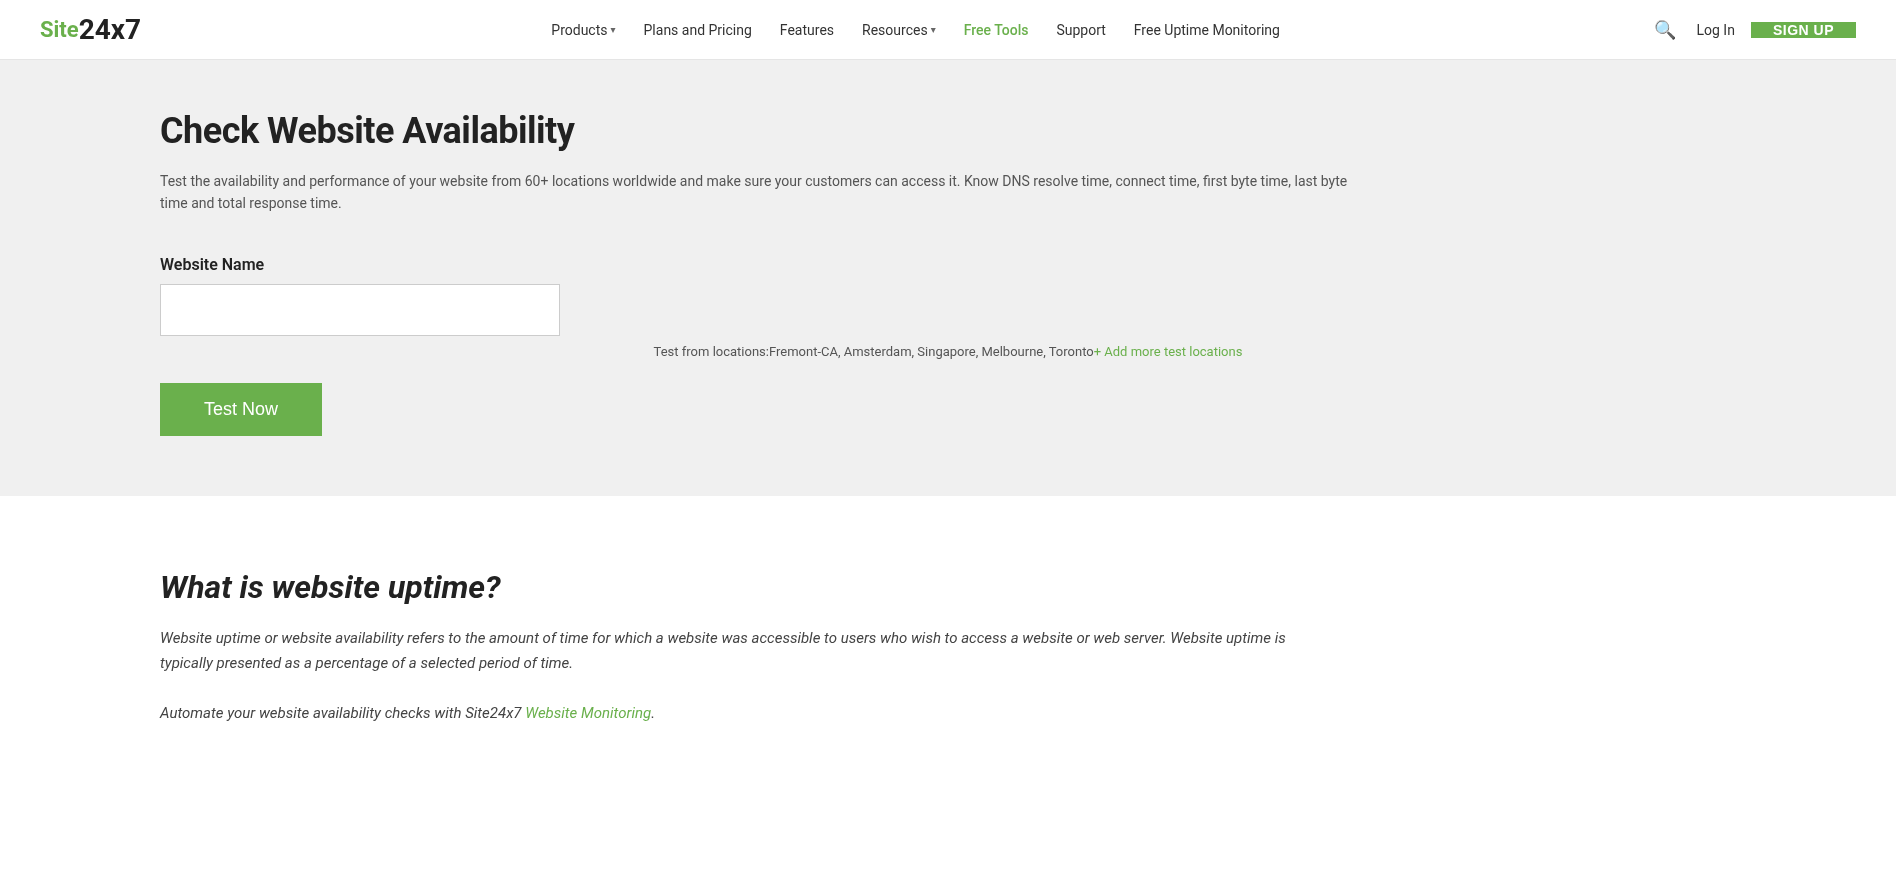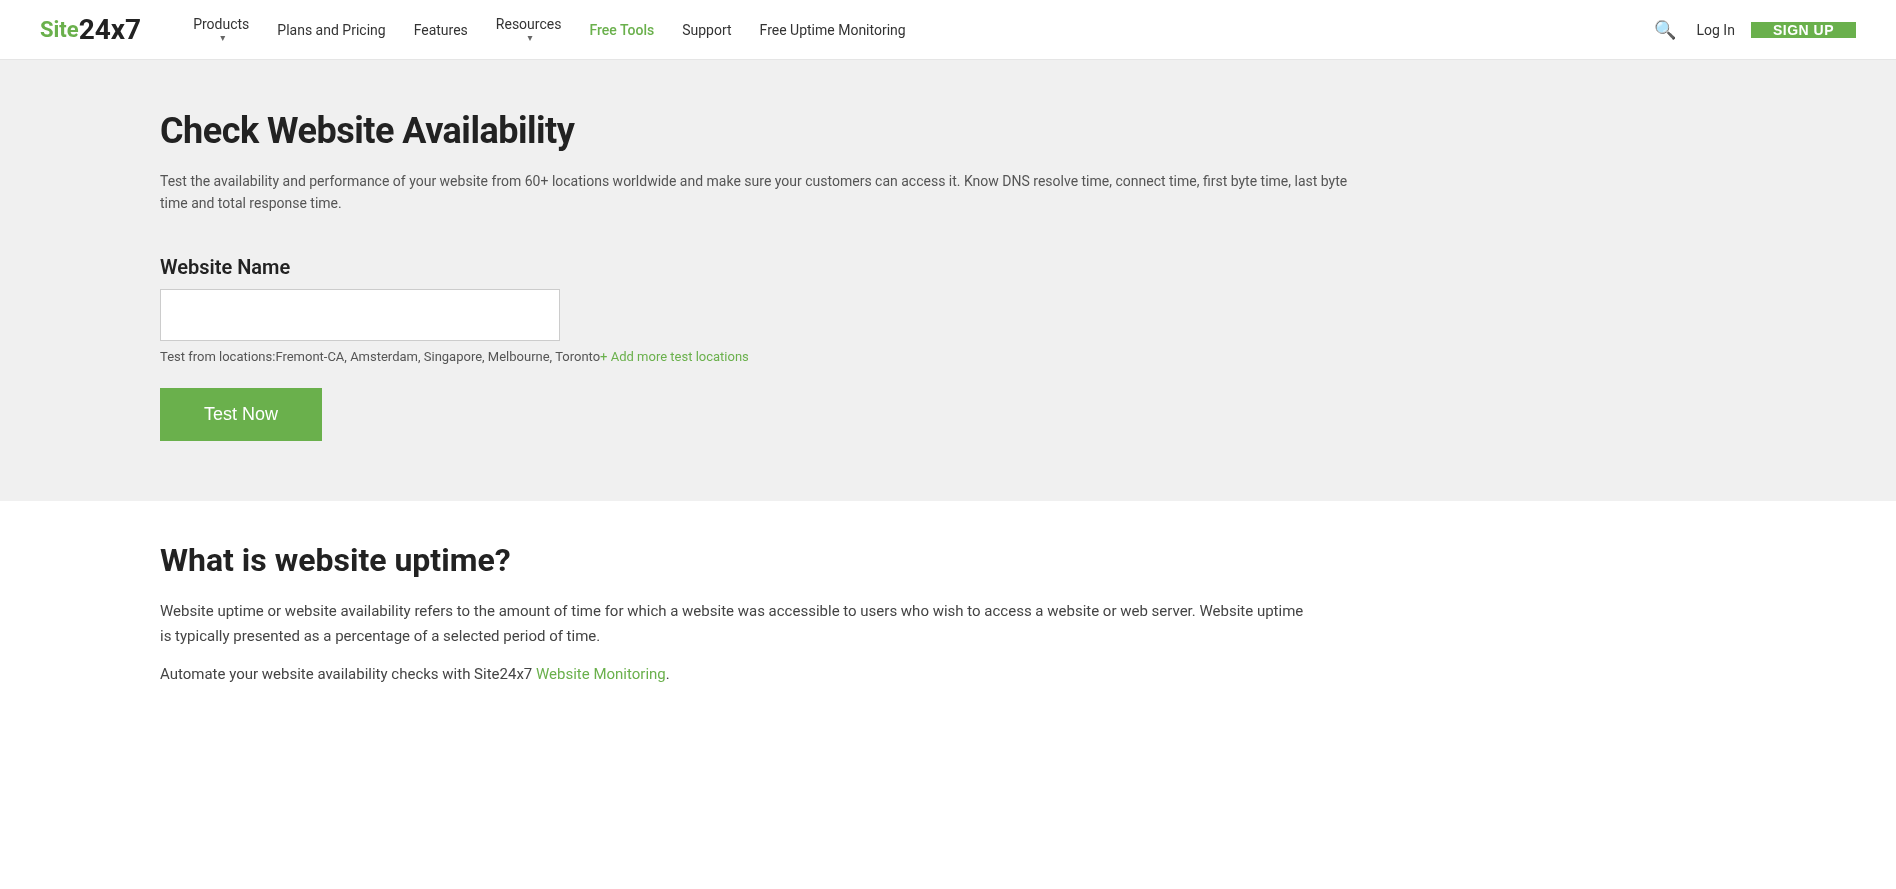--- a/index.html
+++ b/index.html
@@ -1,18 +1,19 @@
 <!DOCTYPE html>
 <html><head>
   <meta charset="utf-8">
   <style>
     * {
       margin: 0;
       padding: 0;
       box-sizing: border-box;
+      justify-content: center;
     }
 
     body {
       font-family: -apple-system, BlinkMacSystemFont, 'Segoe UI', Roboto, sans-serif;
       font-size: 14px;
       color: #333;
       background: #fff;
     }
 
     
@@ -56,21 +57,20 @@
 
     .nav-item {
       display: flex;
       align-items: center;
       padding: 8px 12px;
       color: #333;
       text-decoration: none;
       font-size: 14px;
       cursor: pointer;
       white-space: nowrap;
-      flex-direction: column;
     }
 
     .nav-item.free-tools {
       color: #6ab04c;
       font-weight: 500;
     }
 
     .nav-chevron {
       font-size: 10px;
       margin-left: 3px;
@@ -125,21 +125,21 @@
 
     .hero-description {
       font-size: 14px;
       color: #555;
       max-width: 1200px;
       line-height: 1.6;
       margin-bottom: 40px;
     }
 
     .form-label {
-      font-size: 20px;
+      font-size: 16px;
       font-weight: 600;
       color: #222;
       margin-bottom: 10px;
       display: block;
     }
 
     .website-input {
       display: block;
       width: 400px;
       height: 52px;
@@ -173,36 +173,37 @@
       padding: 16px 44px;
       font-size: 18px;
       font-weight: 400;
       cursor: pointer;
       display: inline-block;
     }
 
     
     .content-section {
       background: #fff;
-      padding: 40px 160px;
+      padding: 72px 160px;
+      font-style: italic;
     }
 
     .content-title {
       font-size: 32px;
       font-weight: 700;
       color: #222;
       margin-bottom: 20px;
     }
 
     .content-text {
       font-size: 15px;
       color: #444;
       line-height: 1.7;
       max-width: 1150px;
-      margin-bottom: 12px;
+      margin-bottom: 24px;
     }
 
     .content-text-2 {
       font-size: 15px;
       color: #444;
       line-height: 1.7;
       max-width: 1150px;
     }
 
     .website-monitoring-link {

